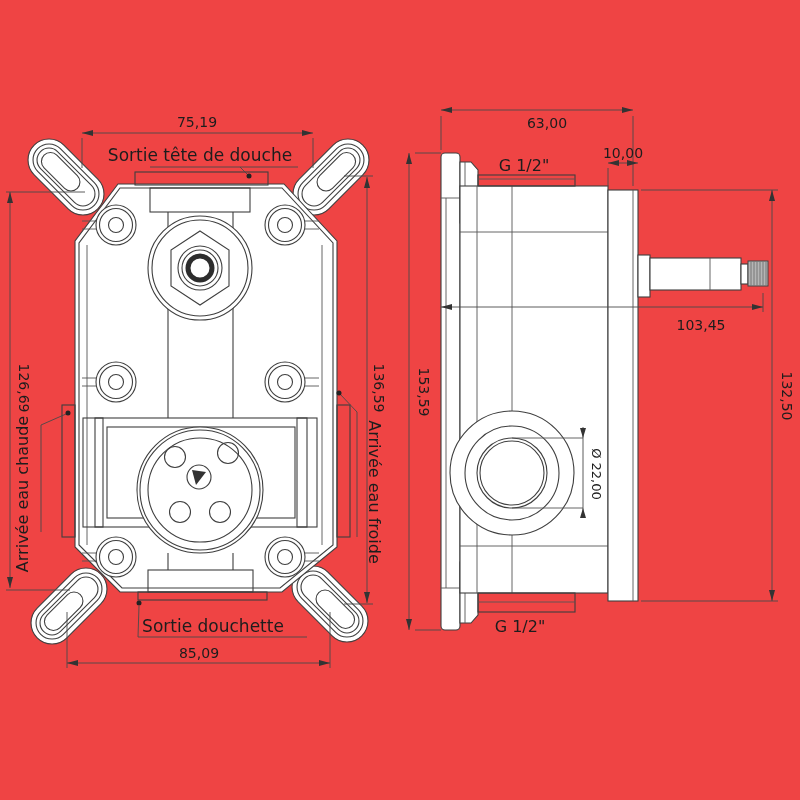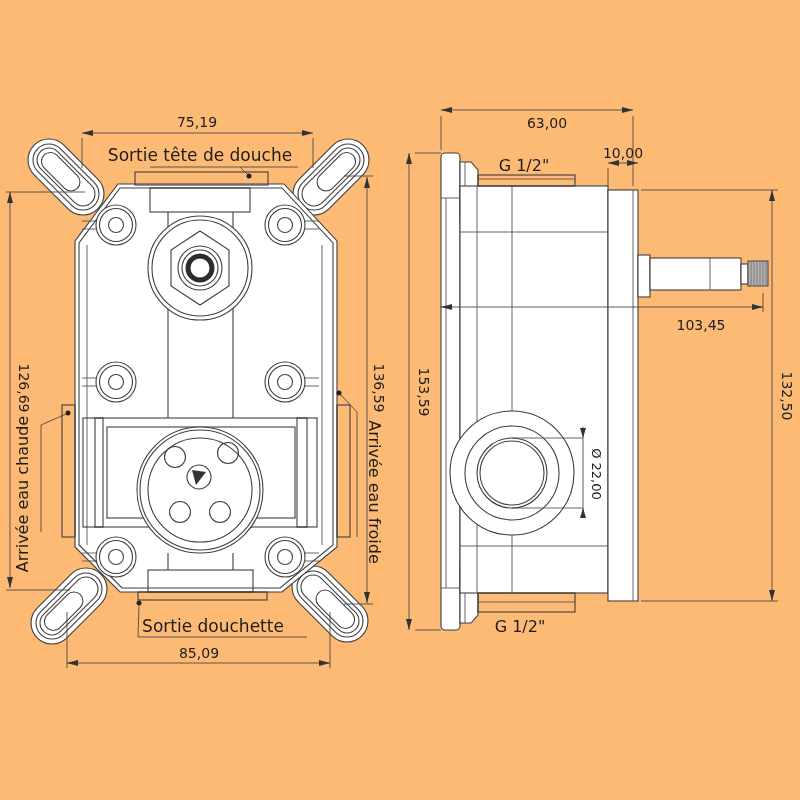--- a/index.html
+++ b/index.html
@@ -1,16 +1,16 @@
 <!DOCTYPE html>
 <html><head>
 <meta charset="utf-8">
 <style>
   html,body{margin:0;padding:0;background:#ffffff;}
-  .stage{width:800px;height:800px;background:#fdba74;position:relative;overflow:hidden;}
+  .stage{width:800px;height:800px;background:#ef4444;position:relative;overflow:hidden;}
   svg{display:block;}
   .wf{fill:#ffffff;stroke:#3f3f3f;stroke-width:1.1;}
   .nf{fill:none;stroke:#3f3f3f;stroke-width:1.1;}
   .tn{fill:none;stroke:#565656;stroke-width:0.9;}
   .dm{fill:none;stroke:#4a4a4a;stroke-width:0.9;}
   .arr{fill:#333333;stroke:none;}
   .dot{fill:#222222;stroke:none;}
   .ring{fill:none;stroke:#2d2d2d;stroke-width:5;}
   .spline{fill:#b5b5b5;stroke:#444444;stroke-width:1;}
   .splin{stroke:#777777;stroke-width:1;}

